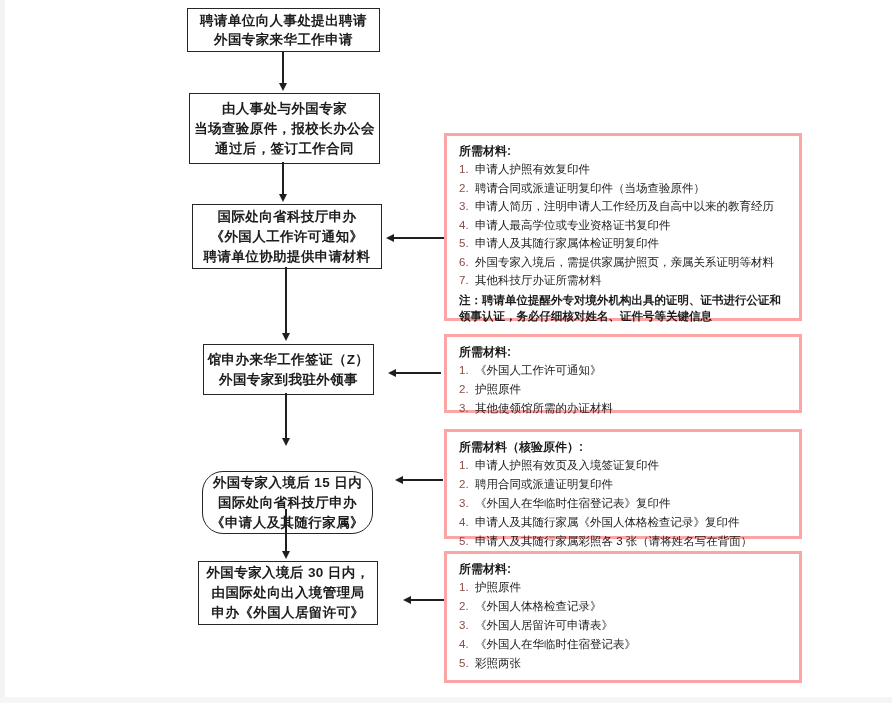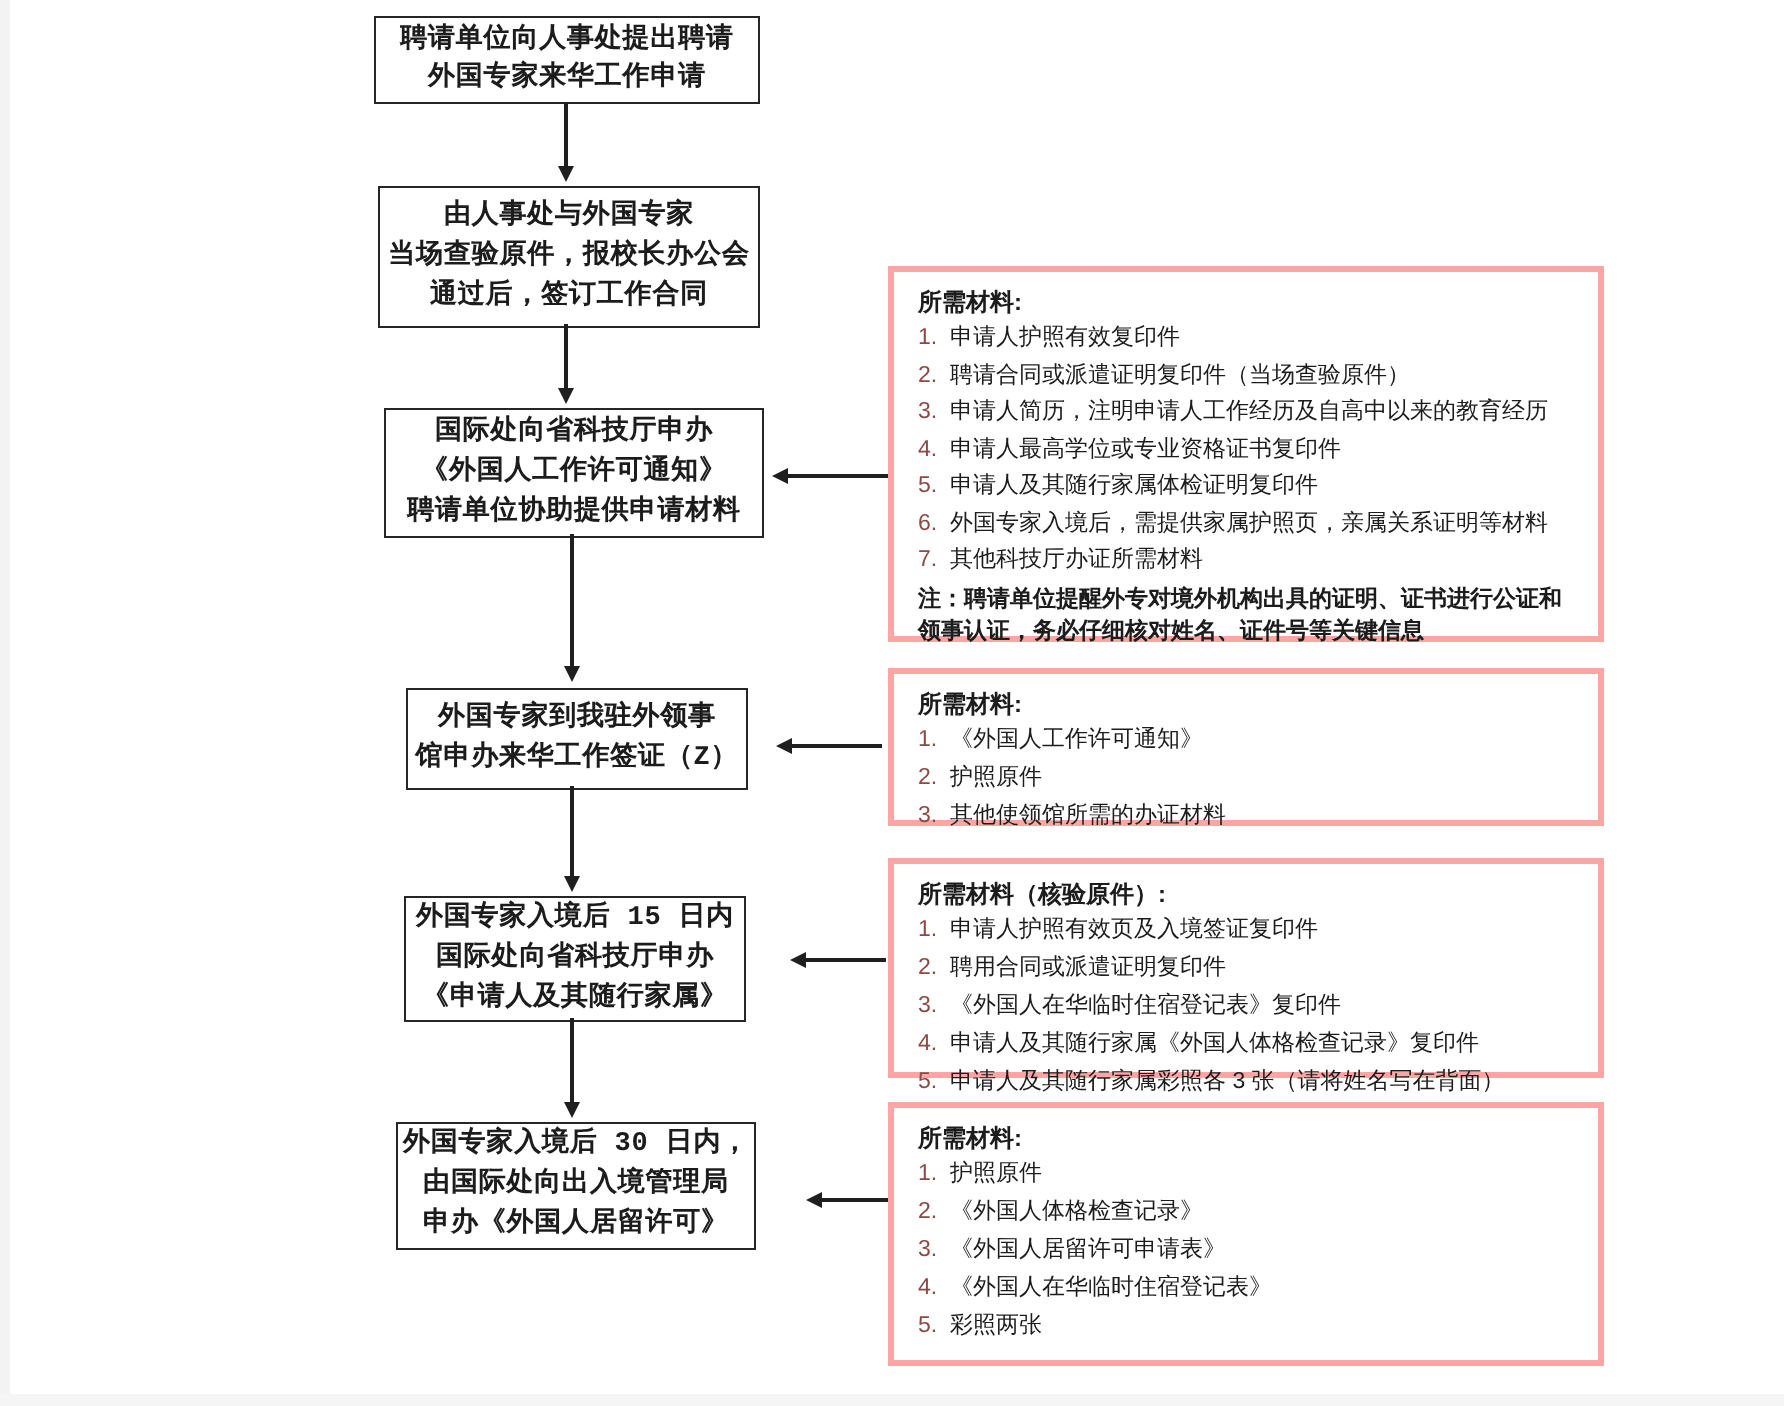--- a/index.html
+++ b/index.html
@@ -15,27 +15,27 @@
   .edge-left{position:absolute;left:0;top:0;width:5px;height:703px;background:#f3f3f3;}
   .edge-bottom{position:absolute;left:0;top:697px;width:892px;height:6px;background:#f5f5f5;}
 
   
   .fb{
     position:absolute;
     border:1.5px solid #262626;
     background:#fff;
     display:flex;flex-direction:column;justify-content:center;align-items:center;
     font-weight:bold;font-size:13.5px;line-height:20px;
-    text-align:center;letter-spacing:.4px;font-family:Liberation Mono, monospace;
+    text-align:center;letter-spacing:.4px;
   }
   .b1{left:187px;top:8px;width:191px;height:42px;line-height:19px;}
   .b2{left:189px;top:93px;width:189px;height:69px;}
   .b3{left:192px;top:204px;width:188px;height:63px;}
   .b4{left:203px;top:344px;width:169px;height:49px;}
-  .b5{left:202px;top:448px;width:169px;height:61px;}
+  .b5{left:202px;top:471px;width:169px;height:61px;border-radius:21px;}
   .b6{left:198px;top:561px;width:178px;height:62px;}
 
   
   .mb{
     position:absolute;left:444px;width:358px;
     border:3px solid #fca5a5;background:#fff;
     box-sizing:border-box;
     padding:6px 10px 0 12px;
     font-size:11.5px;
   }
@@ -77,22 +77,22 @@
     <div>通过后，签订工作合同</div>
   </div>
 
   <div class="fb b3">
     <div>国际处向省科技厅申办</div>
     <div>《外国人工作许可通知》</div>
     <div>聘请单位协助提供申请材料</div>
   </div>
 
   <div class="fb b4">
+    <div>馆申办来华工作签证（Z）</div>
     <div>外国专家到我驻外领事</div>
-    <div>馆申办来华工作签证（Z）</div>
   </div>
 
   <div class="fb b5">
     <div>外国专家入境后 15 日内</div>
     <div>国际处向省科技厅申办</div>
     <div>《申请人及其随行家属》</div>
   </div>
 
   <div class="fb b6">
     <div>外国专家入境后 30 日内，</div>

